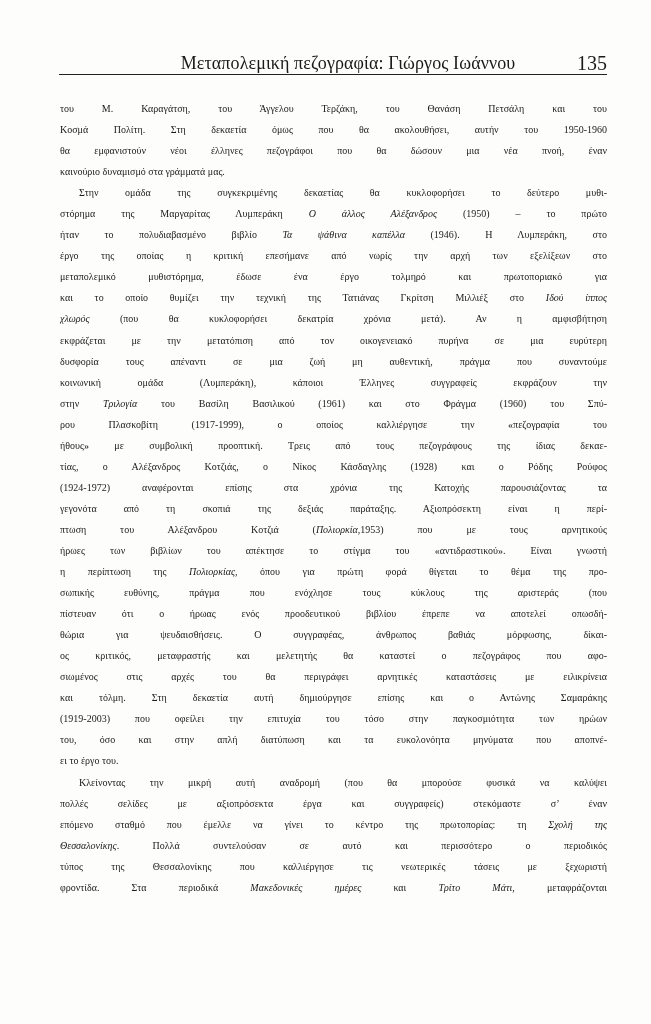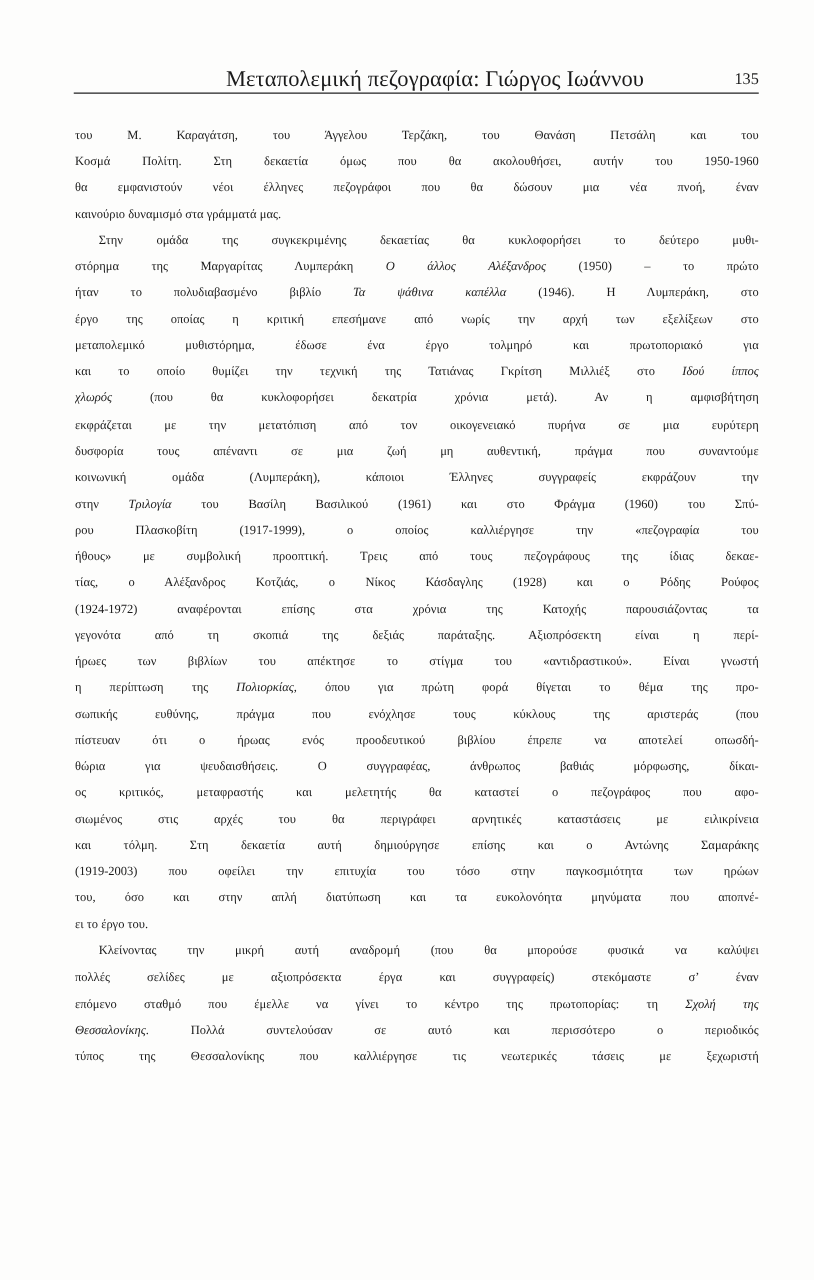--- a/index.html
+++ b/index.html
@@ -38,21 +38,21 @@
       text-align: center;
       font-size: 18px;
       line-height: 18px;
       letter-spacing: 0.1px;
       padding-left: 70px;
     }
     .page-number {
       position: absolute;
       right: 0;
       top: 0;
-      font-size: 13px;
+      font-size: 20px;
       line-height: 18px;
     }
     .body-text {
       position: absolute;
       left: 60px;
       top: 98px;
       width: 547px;
     }
     .line {
       display: block;
@@ -100,33 +100,35 @@
         <span class="line"><span class="it">χλωρός</span><span> (που θα κυκλοφορήσει δεκατρία χρόνια μετά). Αν η αμφισβήτηση</span></span>
         <span class="line"><span>εκφράζεται με την μετατόπιση από τον οικογενειακό πυρήνα σε μια ευρύτερη</span></span>
         <span class="line"><span>δυσφορία τους απέναντι σε μια ζωή μη αυθεντική, πράγμα που συναντούμε</span></span>
         <span class="line"><span>κοινωνική ομάδα (Λυμπεράκη), κάποιοι Έλληνες συγγραφείς εκφράζουν την</span></span>
         <span class="line"><span>στην </span><span class="it">Τριλογία</span><span> του Βασίλη Βασιλικού (1961) και στο Φράγμα (1960) του Σπύ-</span></span>
         <span class="line"><span>ρου Πλασκοβίτη (1917-1999), ο οποίος καλλιέργησε την «πεζογραφία του</span></span>
         <span class="line"><span>ήθους» με συμβολική προοπτική. Τρεις από τους πεζογράφους της ίδιας δεκαε-</span></span>
         <span class="line"><span>τίας, ο Αλέξανδρος Κοτζιάς, ο Νίκος Κάσδαγλης (1928) και ο Ρόδης Ρούφος</span></span>
         <span class="line"><span>(1924-1972) αναφέρονται επίσης στα χρόνια της Κατοχής παρουσιάζοντας τα</span></span>
         <span class="line"><span>γεγονότα από τη σκοπιά της δεξιάς παράταξης. Αξιοπρόσεκτη είναι η περί-</span></span>
+        <span class="line"><span>πτωση του Αλέξανδρου Κοτζιά (</span><span class="it">Πολιορκία</span><span>,1953) που με τους αρνητικούς</span></span>
         <span class="line"><span>ήρωες των βιβλίων του απέκτησε το στίγμα του «αντιδραστικού». Είναι γνωστή</span></span>
         <span class="line"><span>η περίπτωση της </span><span class="it">Πολιορκίας</span><span>, όπου για πρώτη φορά θίγεται το θέμα της προ-</span></span>
         <span class="line"><span>σωπικής ευθύνης, πράγμα που ενόχλησε τους κύκλους της αριστεράς (που</span></span>
         <span class="line"><span>πίστευαν ότι ο ήρωας ενός προοδευτικού βιβλίου έπρεπε να αποτελεί οπωσδή-</span></span>
         <span class="line"><span>θώρια για ψευδαισθήσεις. Ο συγγραφέας, άνθρωπος βαθιάς μόρφωσης, δίκαι-</span></span>
         <span class="line"><span>ος κριτικός, μεταφραστής και μελετητής θα καταστεί ο πεζογράφος που αφο-</span></span>
         <span class="line"><span>σιωμένος στις αρχές του θα περιγράφει αρνητικές καταστάσεις με ειλικρίνεια</span></span>
         <span class="line"><span>και τόλμη. Στη δεκαετία αυτή δημιούργησε επίσης και ο Αντώνης Σαμαράκης</span></span>
         <span class="line"><span>(1919-2003) που οφείλει την επιτυχία του τόσο στην παγκοσμιότητα των ηρώων</span></span>
         <span class="line"><span>του, όσο και στην απλή διατύπωση και τα ευκολονόητα μηνύματα που αποπνέ-</span></span>
         <span class="line last"><span>ει το έργο του.</span></span>
       </div>
       <div class="paragraph">
         <span class="line indent"><span>Κλείνοντας την μικρή αυτή αναδρομή (που θα μπορούσε φυσικά να καλύψει</span></span>
         <span class="line"><span>πολλές σελίδες με αξιοπρόσεκτα έργα και συγγραφείς) στεκόμαστε σ’ έναν</span></span>
         <span class="line"><span>επόμενο σταθμό που έμελλε να γίνει το κέντρο της πρωτοπορίας: τη </span><span class="it">Σχολή της</span></span>
         <span class="line"><span class="it">Θεσσαλονίκης</span><span>. Πολλά συντελούσαν σε αυτό και περισσότερο ο περιοδικός</span></span>
         <span class="line"><span>τύπος της Θεσσαλονίκης που καλλιέργησε τις νεωτερικές τάσεις με ξεχωριστή</span></span>
+        <span class="line"><span>φροντίδα. Στα περιοδικά </span><span class="it">Μακεδονικές ημέρες</span><span> και </span><span class="it">Τρίτο Μάτι</span><span>,  μεταφράζονται</span></span>
       </div>
     </div>
 </div>
 
 </body></html>

